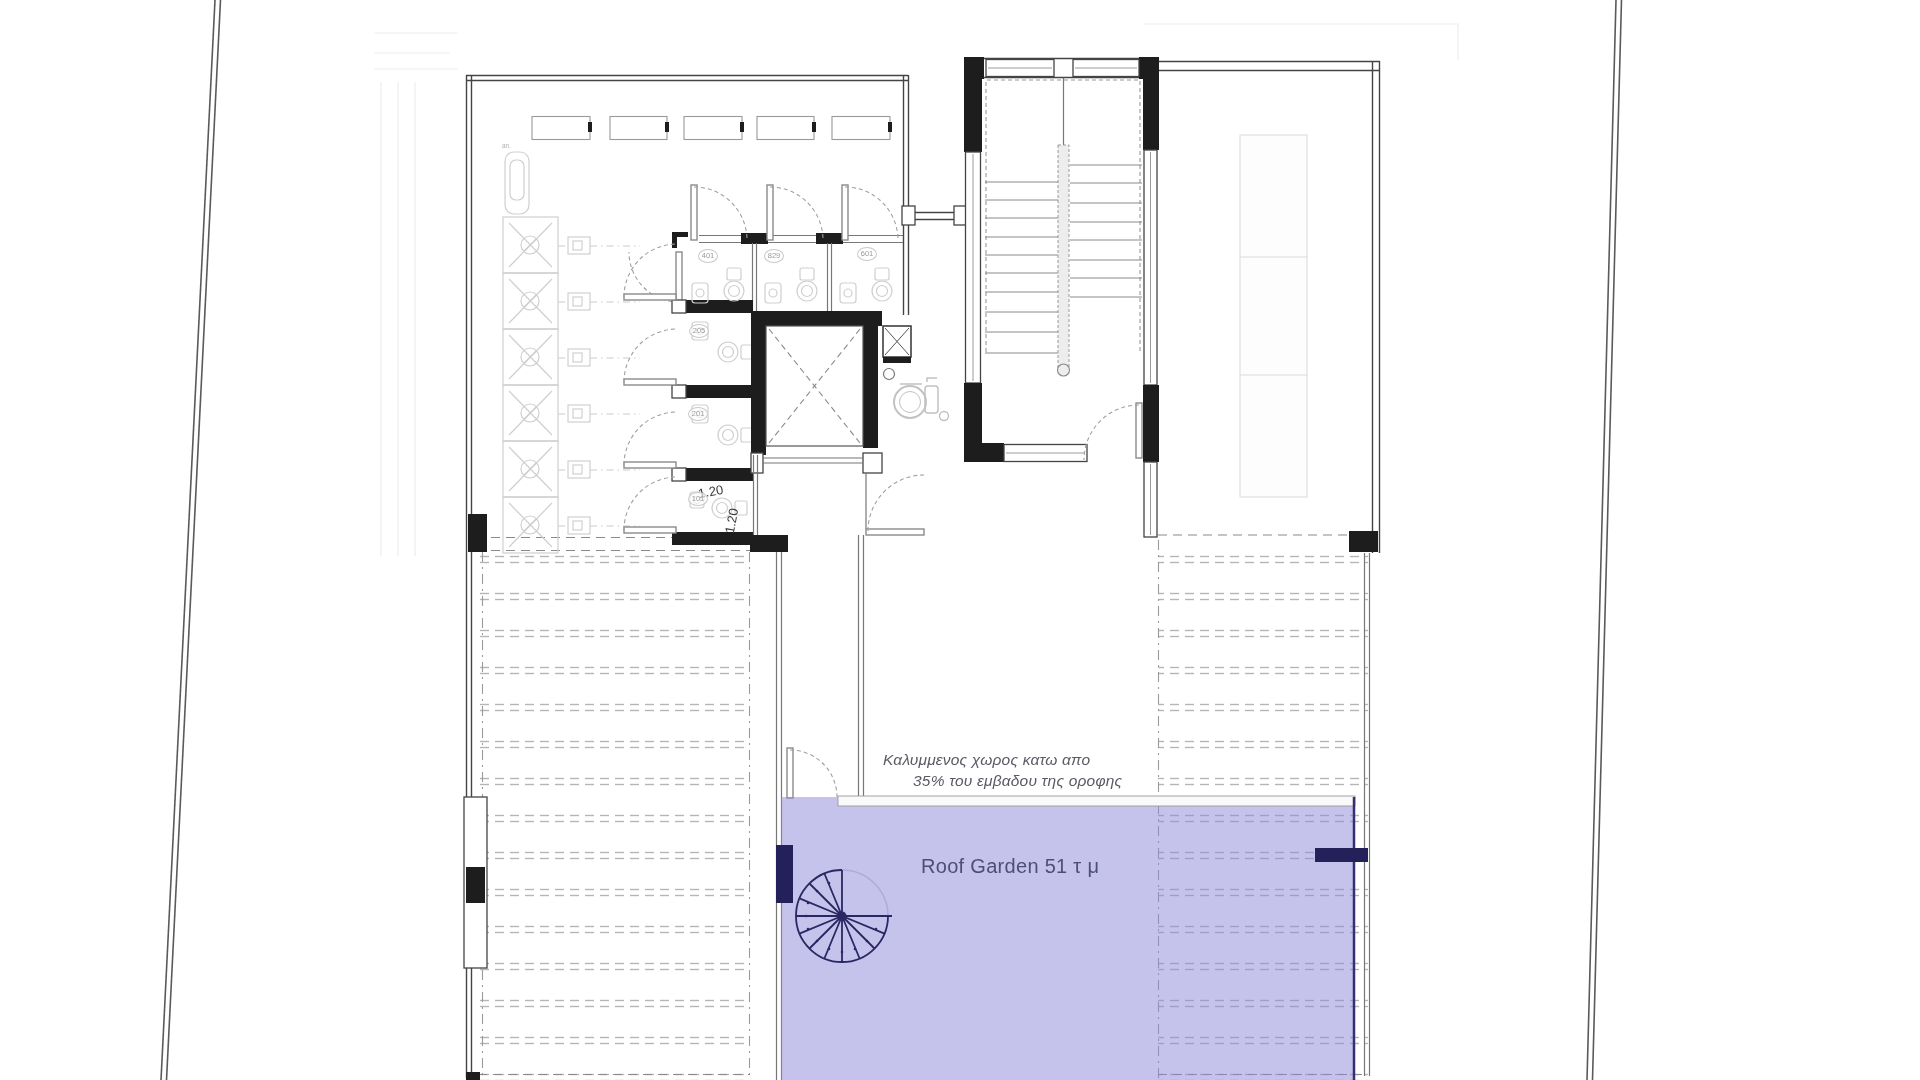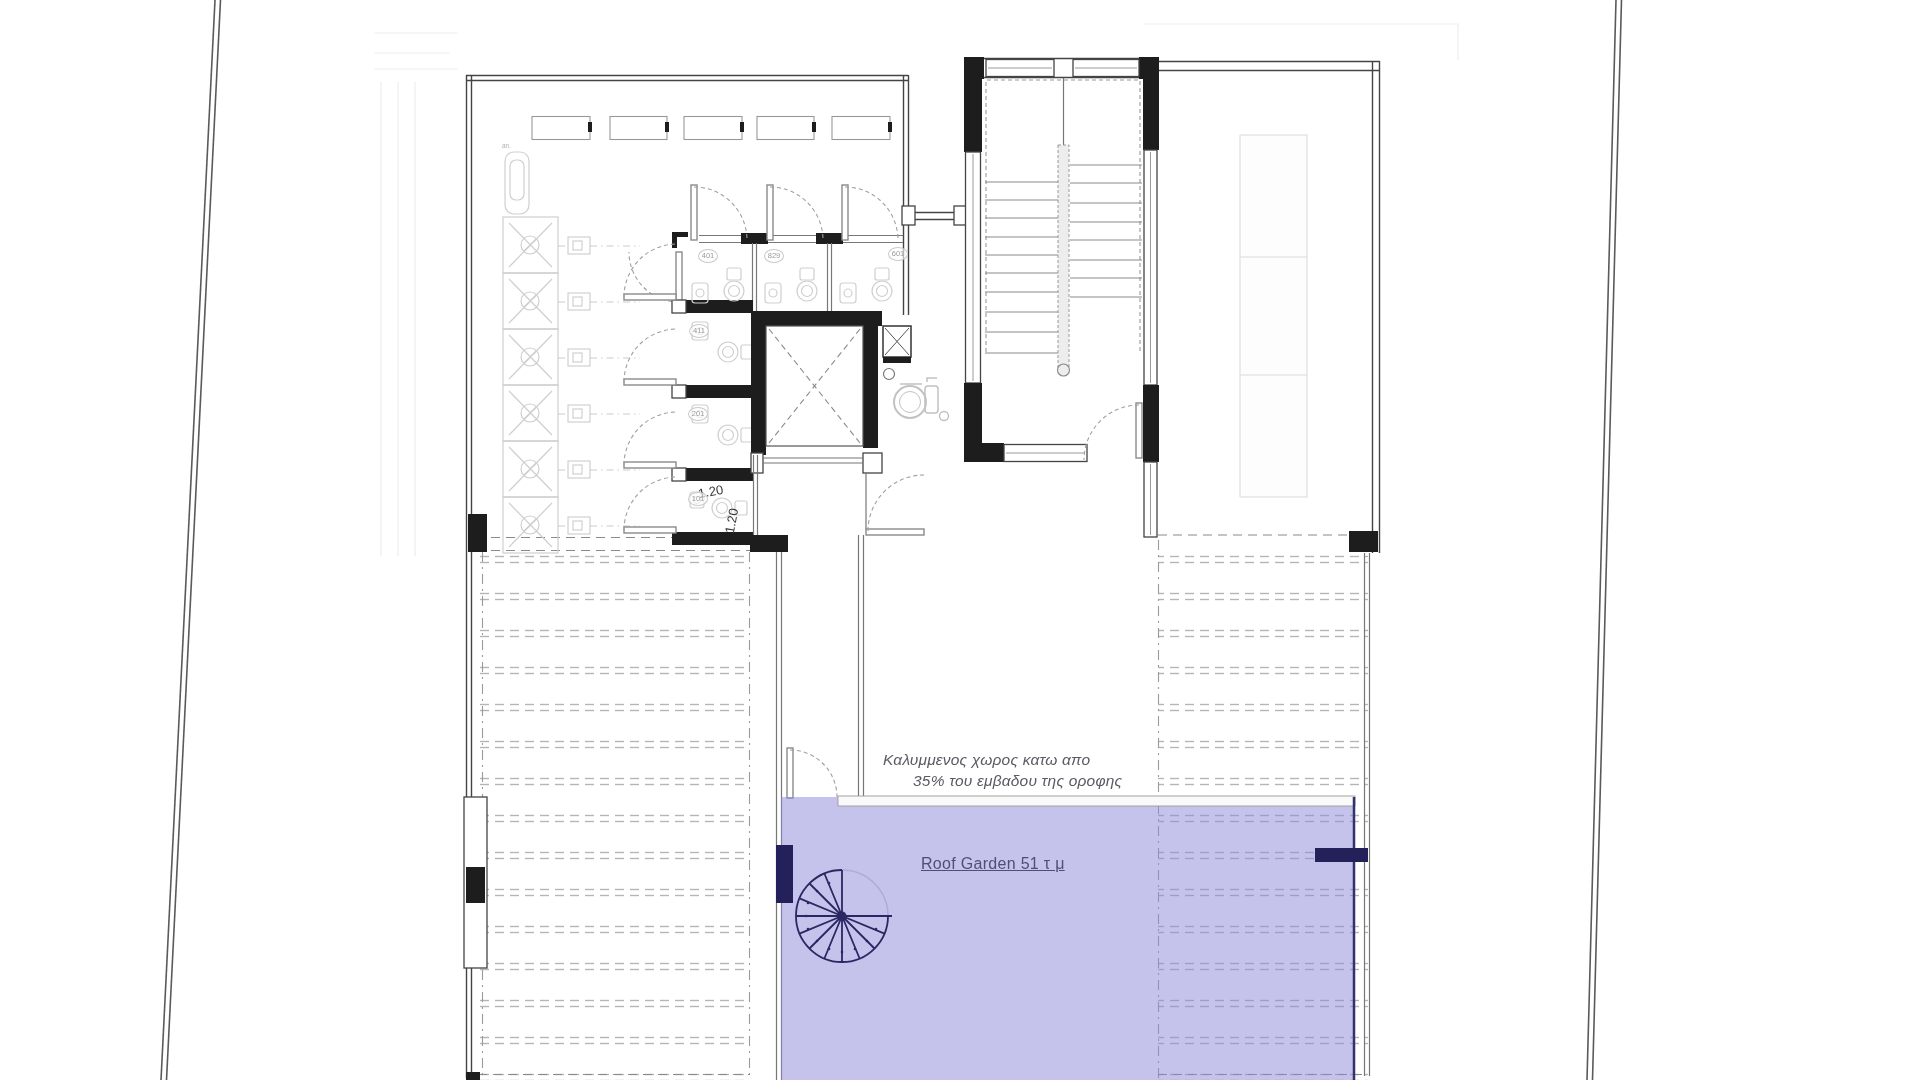--- a/index.html
+++ b/index.html
@@ -34,21 +34,21 @@
   .leaf{fill:#ffffff;stroke:#8a8a8a;stroke-width:1.4;}
   .hborder{stroke:#9a9a9a;stroke-width:1.1;fill:none;stroke-dasharray:10 5 2 5;}
   .hdash{stroke:#8a8a8a;stroke-width:1.1;fill:none;stroke-dasharray:9 6;}
   .tread{stroke:#8a8a8a;stroke-width:1;fill:none;}
   .navy{fill:var(--navy);stroke:none;}
   .spir{stroke:#2a2763;stroke-width:1.8;fill:none;}
 
   
   .lbl{position:absolute;white-space:nowrap;}
   .note{font-size:15.5px;color:var(--text-gray);letter-spacing:.2px;font-style:italic;}
-  .roofgarden{font-size:16px;color:var(--text-roof);letter-spacing:.3px;text-decoration:underline;}
+  .roofgarden{font-size:20px;color:var(--text-roof);letter-spacing:.3px;}
   .dim{font-size:13px;color:#3a3a3a;}
   .wc-lab{
     position:absolute;width:18px;height:12px;line-height:12px;text-align:center;
     border:1px solid #c9c9c9;border-radius:50%;font-size:7.5px;color:#9a9a9a;
     background:rgba(255,255,255,.6);
   }
   .tanklab{font-size:6.5px;color:#b0b0b0;}
 </style>
 </head>
 <body>
@@ -471,20 +471,20 @@
 
 <div class="lbl note" style="left:883px;top:751px;">Καλυμμενος χωρος κατω απο</div>
 <div class="lbl note" style="left:885px;top:772px;margin-left:28px;">35% του εμβαδου της οροφης</div>
 <div class="lbl roofgarden" style="left:921px;top:855px;">Roof Garden 51 τ μ</div>
 
 <div class="lbl dim" style="left:698px;top:484px;transform:rotate(-10deg);">1.20</div>
 <div class="lbl dim" style="left:722px;top:532px;transform:rotate(-80deg);transform-origin:0 0;">1.20</div>
 
 <span class="wc-lab" style="left:688px;top:249px;margin-left:10px;">401</span>
 <span class="wc-lab" style="left:764px;top:249px;">829</span>
-<span class="wc-lab" style="left:888px;top:247px;">601</span>
-<span class="wc-lab" style="left:689px;top:324px;">411</span>
+<span class="wc-lab" style="left:857px;top:247px;">601</span>
+<span class="wc-lab" style="left:689px;top:324px;">205</span>
 <span class="wc-lab" style="left:688px;top:407px;">201</span>
 <span class="wc-lab" style="left:688px;top:492px;">101</span>
 
 <div class="lbl tanklab" style="left:502px;top:142px;">an.</div>
 
 </div>
 
 </body></html>

